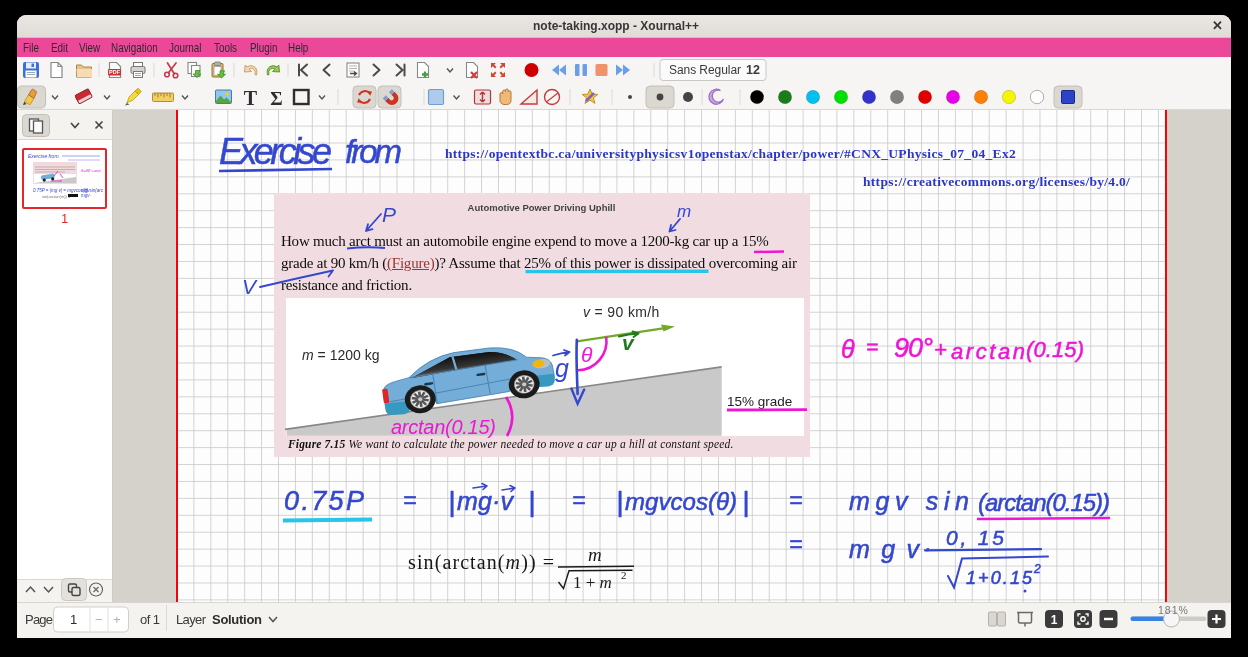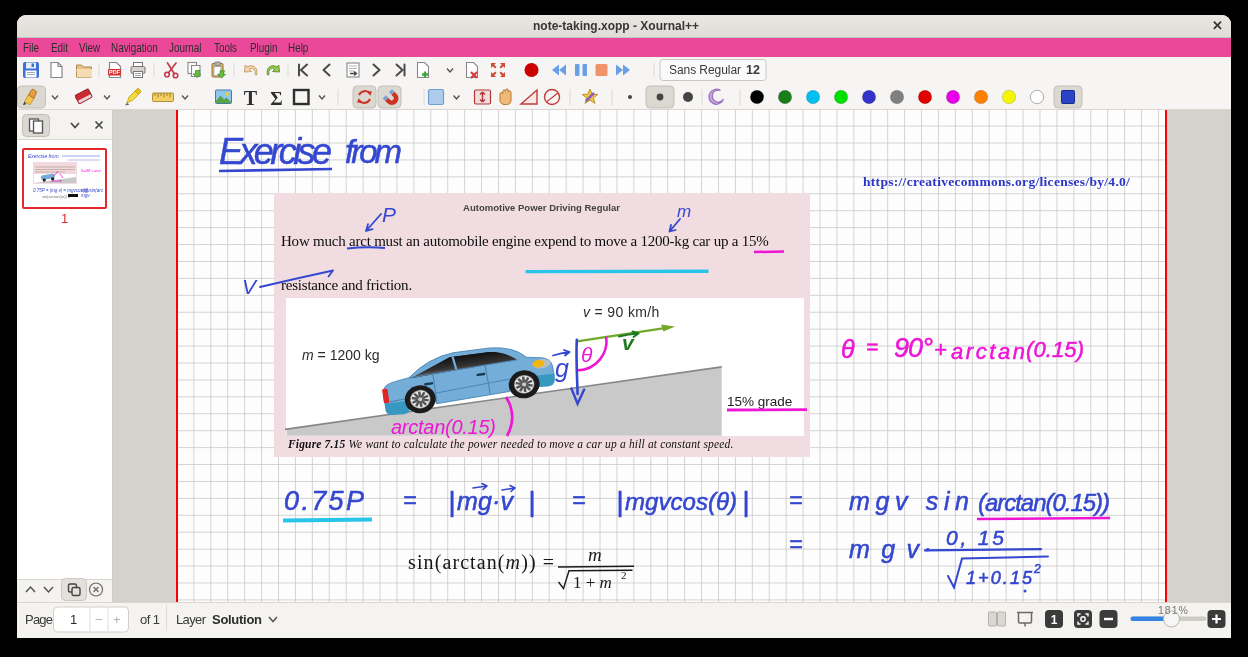--- a/index.html
+++ b/index.html
@@ -56,26 +56,28 @@
     <span class="mi" style="left:197.4px">Tools</span>
     <span class="mi" style="left:233px">Plugin</span>
     <span class="mi" style="left:271.1px">Help</span>
   </div>
   <div id="tb1"></div>
   <div id="tb2"></div>
   <div id="main">
     <div id="page"></div>
     <div id="pagec">
 
+      <div class="abs ser url" style="left:428px; top:36px; width:600px;">https://opentextbc.ca/universityphysicsv1openstax/chapter/power/#CNX_UPhysics_07_04_Ex2</div>
       <div class="abs ser url" style="left:846px; top:64px;">https://creativecommons.org/licenses/by/4.0/</div>
 
       <div id="pinkbox"></div>
       <div id="figbox"></div>
-      <div class="abs" style="left:256px; top:92px; width:537px; text-align:center; font-size:9.5px; font-weight:bold; color:#434343;">Automotive Power Driving Regular</div>
+      <div class="abs" style="left:256px; top:92px; width:537px; text-align:center; font-size:9.5px; font-weight:bold; color:#434343;">Automotive Power Driving Uphill</div>
       <div class="abs ser pline" style="left:264px; top:123px;">How much <span id="w-power">arct</span> must an automobile engine expend to move a 1200-kg car up a <span id="w-15">15%</span></div>
+      <div class="abs ser pline" style="left:264px; top:145px;">grade at 90 km/h (<span class="fig">(Figure)</span>)? Assume that <span id="w-25">25% of this power is dissipated</span> overcoming air</div>
       <div class="abs ser pline" style="left:264px; top:167px;">resistance and friction.</div>
       <div class="abs ser" style="left:271px; top:328px; font-size:11.5px; font-style:italic; color:#111; letter-spacing:0.16px;"><b>Figure 7.15</b> We want to calculate the power needed to move a car up a hill at constant speed.</div>
 
       <div class="abs ser tex" style="left:391px; top:441px;">sin(arctan(<i>m</i>)) =</div>
 
       <svg id="ovl" width="990" height="492" viewBox="0 0 990 492">
           <defs>
             <linearGradient id="wgrad" x1="0" y1="0" x2="0" y2="1">
               <stop offset="0" stop-color="#111"></stop>
               <stop offset="0.7" stop-color="#333"></stop>

